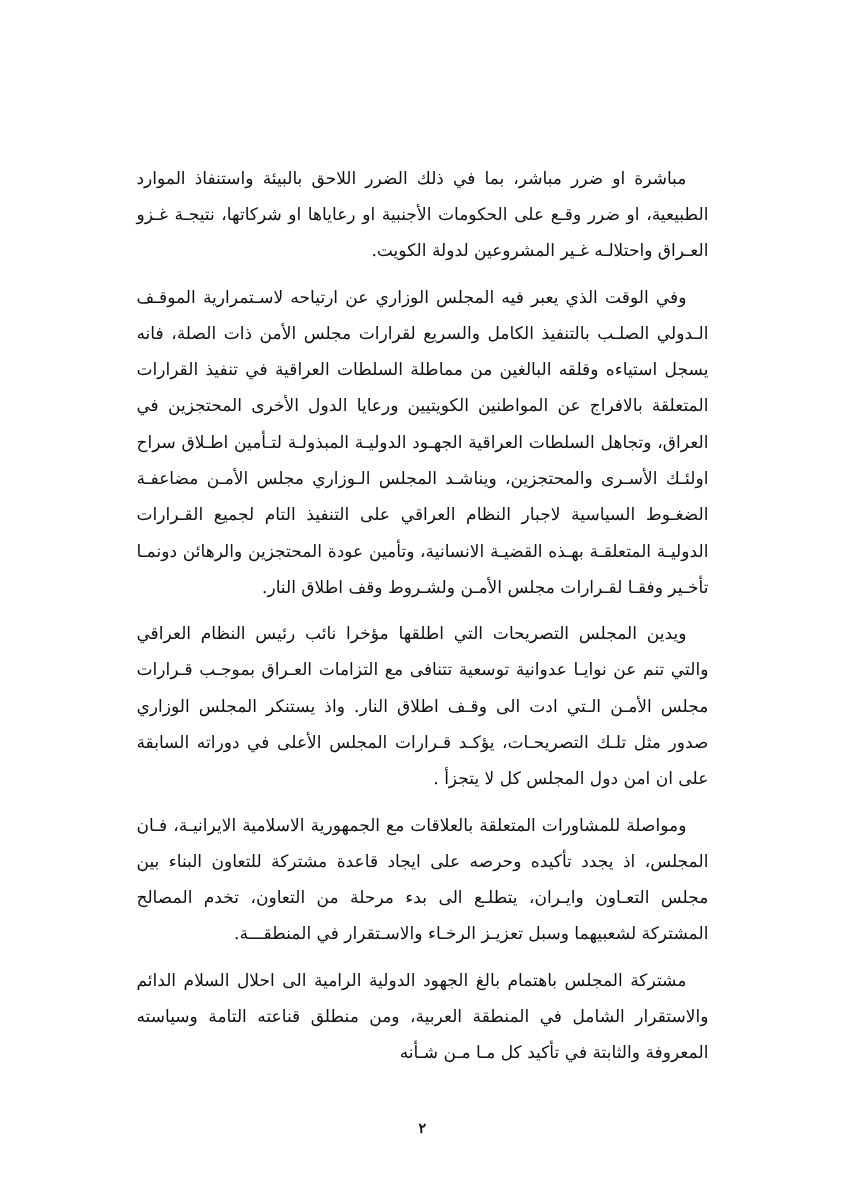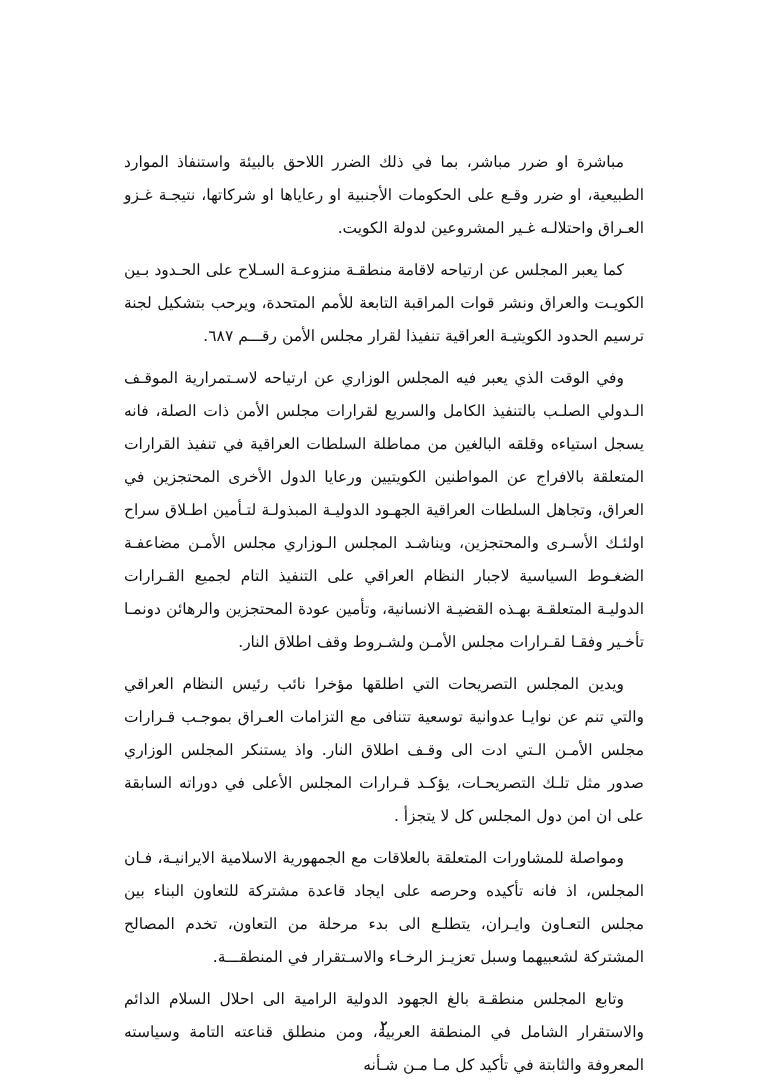--- a/index.html
+++ b/index.html
@@ -41,20 +41,19 @@
       font-size: 13px;
       font-weight: bold;
       direction: rtl;
     }
   </style>
 </head>
 <body>
 
 <div class="page">
   <p class="para">مباشرة او ضرر مباشر، بما في ذلك الضرر اللاحق بالبيئة واستنفاذ الموارد الطبيعية، او ضرر وقـع على الحكومات الأجنبية او رعاياها او شركاتها، نتيجـة غـزو العـراق واحتلالـه غـير المشروعين لدولة الكويت.</p>
-  <p class="para">كما يعبر المجلس عن ارتياحه لاقامة منطقـة منزوعـة السـلاح على الحـدود بـين الكويـت والعراق ونشر قوات المراقبة التابعة للأمم المتحدة، ويرحب بتشكيل لجنة ترسيم الحدود الكويتيـة العراقية تنفيذا لقرار مجلس الأمن رقـــم ٦٨٧.</p>
   <p class="para">وفي الوقت الذي يعبر فيه المجلس الوزاري عن ارتياحه لاسـتمرارية الموقـف الـدولي الصلـب بالتنفيذ الكامل والسريع لقرارات مجلس الأمن ذات الصلة، فانه يسجل استياءه وقلقه البالغين من مماطلة السلطات العراقية في تنفيذ القرارات المتعلقة بالافراج عن المواطنين الكويتيين ورعايا الدول الأخرى المحتجزين في العراق، وتجاهل السلطات العراقية الجهـود الدوليـة المبذولـة لتـأمين اطـلاق سراح اولئـك الأسـرى والمحتجزين، ويناشـد المجلس الـوزاري مجلس الأمـن مضاعفـة الضغـوط السياسية لاجبار النظام العراقي على التنفيذ التام لجميع القـرارات الدوليـة المتعلقـة بهـذه القضيـة الانسانية، وتأمين عودة المحتجزين والرهائن دونمـا تأخـير وفقـا لقـرارات مجلس الأمـن ولشـروط وقف اطلاق النار.</p>
   <p class="para">ويدين المجلس التصريحات التي اطلقها مؤخرا نائب رئيس النظام العراقي والتي تنم عن نوايـا عدوانية توسعية تتنافى مع التزامات العـراق بموجـب قـرارات مجلس الأمـن الـتي ادت الى وقـف اطلاق النار. واذ يستنكر المجلس الوزاري صدور مثل تلـك التصريحـات، يؤكـد قـرارات المجلس الأعلى في دوراته السابقة على ان امن دول المجلس كل لا يتجزأ .</p>
-  <p class="para">ومواصلة للمشاورات المتعلقة بالعلاقات مع الجمهورية الاسلامية الايرانيـة، فـان المجلس، اذ فانه تأكيده وحرصه على ايجاد قاعدة مشتركة للتعاون البناء بين مجلس التعـاون وايـران، يتطلـع الى بدء مرحلة من التعاون، تخدم المصالح المشتركة لشعبيهما وسبل تعزيـز الرخـاء والاسـتقرار في المنطقـــة.</p>
-  <p class="para">وتابع المجلس منطقـة بالغ الجهود الدولية الرامية الى احلال السلام الدائم والاستقرار الشامل في المنطقة العربية، ومن منطلق قناعته التامة وسياسته المعروفة والثابتة في تأكيد كل مـا مـن شـأنه</p>
+  <p class="para">ومواصلة للمشاورات المتعلقة بالعلاقات مع الجمهورية الاسلامية الايرانيـة، فـان المجلس، اذ يجدد تأكيده وحرصه على ايجاد قاعدة مشتركة للتعاون البناء بين مجلس التعـاون وايـران، يتطلـع الى بدء مرحلة من التعاون، تخدم المصالح المشتركة لشعبيهما وسبل تعزيـز الرخـاء والاسـتقرار في المنطقـــة.</p>
+  <p class="para">مشتركة المجلس باهتمام بالغ الجهود الدولية الرامية الى احلال السلام الدائم والاستقرار الشامل في المنطقة العربية، ومن منطلق قناعته التامة وسياسته المعروفة والثابتة في تأكيد كل مـا مـن شـأنه</p>
 </div>
 
 <div class="page-number">٢</div>
 
 </body></html>

